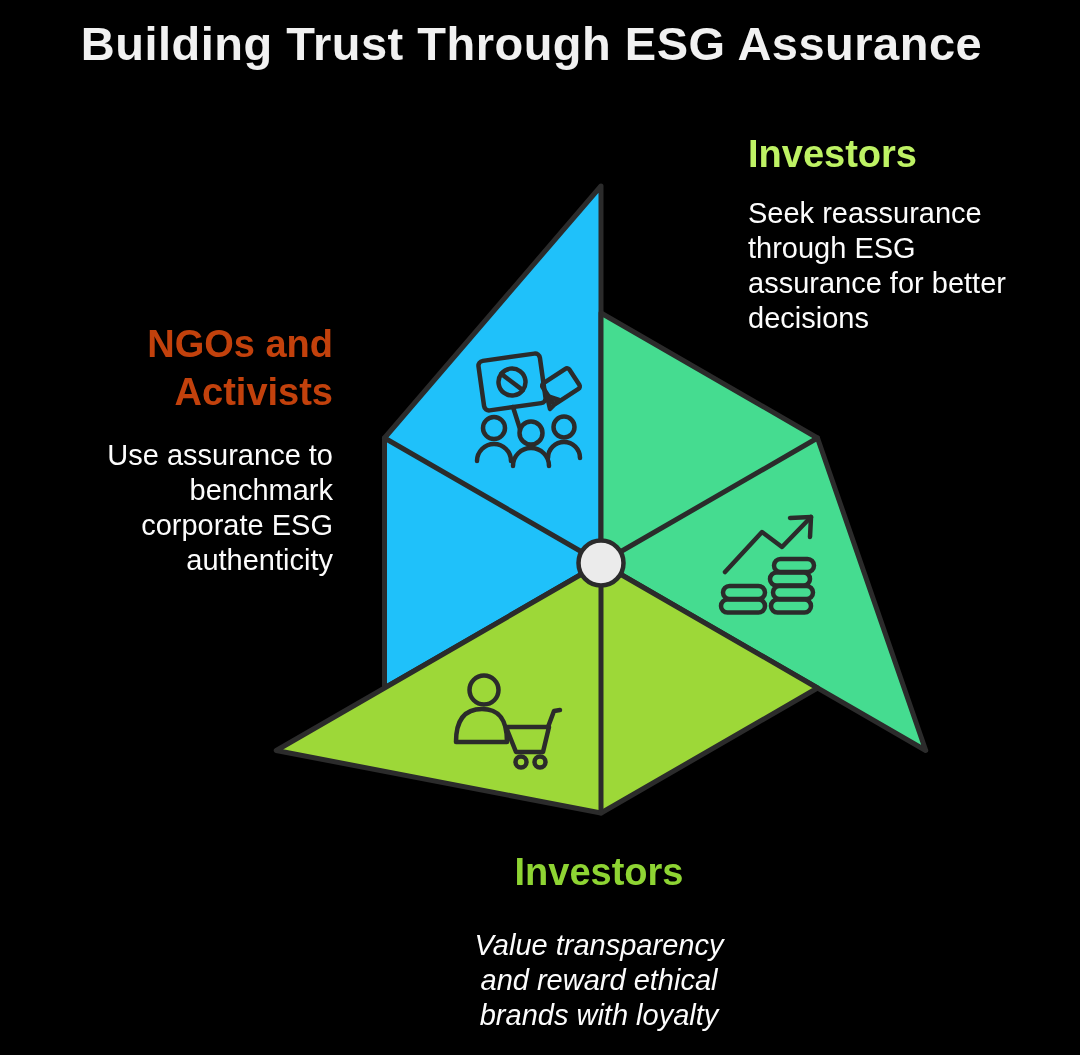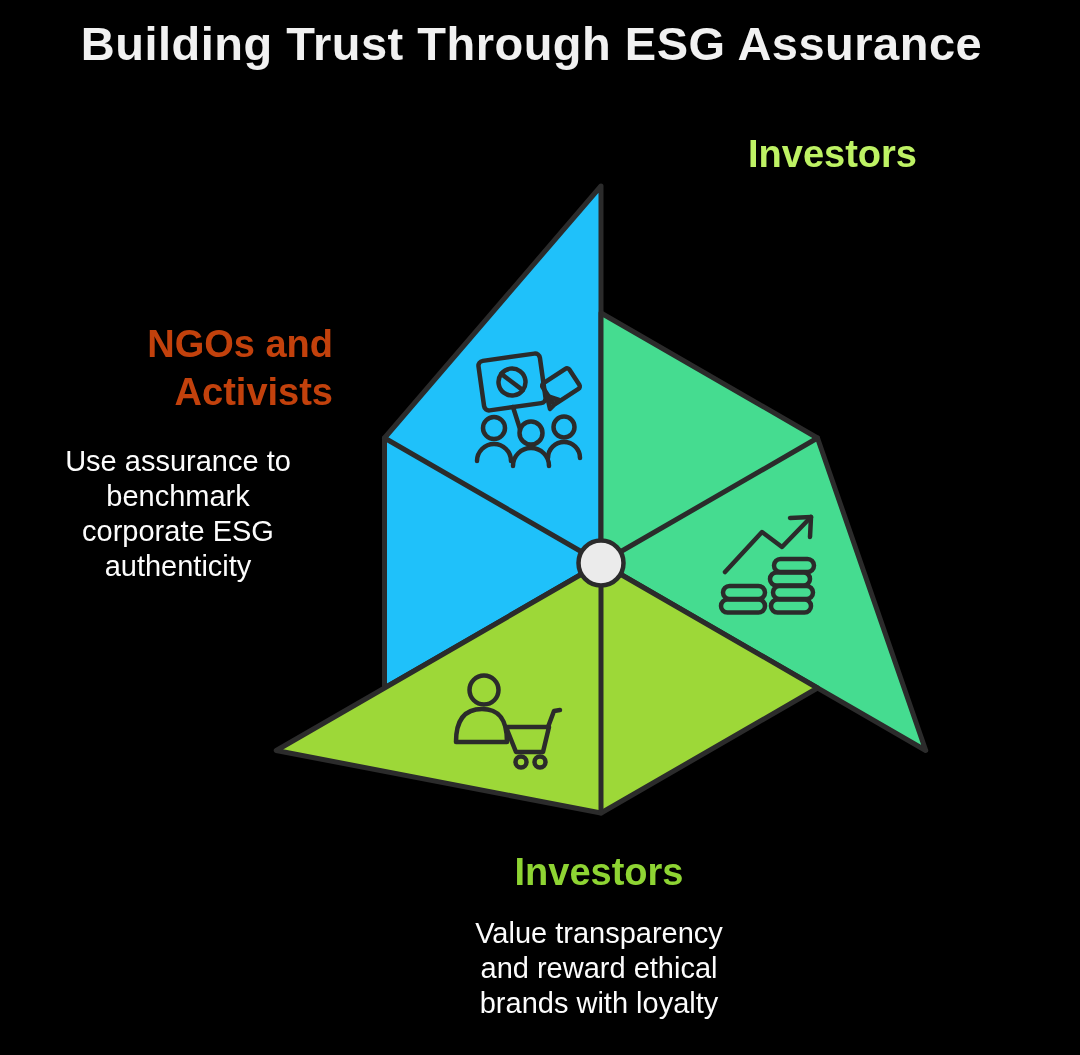--- a/index.html
+++ b/index.html
@@ -25,23 +25,23 @@
     font-size: 38px; font-weight: bold; line-height: 48px;
     white-space: pre-line;
   }
   .label .desc {
     font-size: 29px; line-height: 35px; color: #fcfcfc;
     white-space: pre-line;
   }
   .investors-label { left: 748px; top: 130px; width: 300px; text-align: left; }
   .investors-label .desc { margin-top: 18px; }
   .ngos-label { right: 747px; top: 320px; width: 310px; text-align: right; }
-  .ngos-label .desc { margin-top: 28px; text-align: center; }
+  .ngos-label .desc { margin-top: 22px; }
   .consumers-label { left: 449px; top: 848px; width: 300px; text-align: center; }
-  .consumers-label .desc { margin-top: 20px; }
+  .consumers-label .desc { margin-top: 32px; font-style: italic; }
 
   .shape { stroke-width: 5; stroke-linejoin: round; }
   .spoke { stroke-width: 5; stroke-linecap: round; }
   .hub   { stroke-width: 4.5; }
   .icon * { fill: none; stroke-width: 4.5; stroke-linecap: round; stroke-linejoin: round; }
 </style>
 </head>
 <body style="background-color: rgb(0, 0, 0);">
 
 <div class="canvas">
@@ -99,20 +99,24 @@
         <circle cx="521" cy="762" r="5.5"></circle>
         <circle cx="540" cy="762" r="5.5"></circle>
       </g>
 
       <circle class="hub" cx="601" cy="563" r="22.5" fill="#ebebeb"></circle>
     </g>
   </svg>
 
   <div class="label investors-label">
     <div class="heading" style="color: #bef264;">Investors</div>
+    <div class="desc">Seek reassurance
+through ESG
+assurance for better
+decisions</div>
   </div>
 
   <div class="label ngos-label">
     <div class="heading" style="color: #c2410c;">NGOs and
 Activists</div>
     <div class="desc">Use assurance to
 benchmark
 corporate ESG
 authenticity</div>
   </div>

